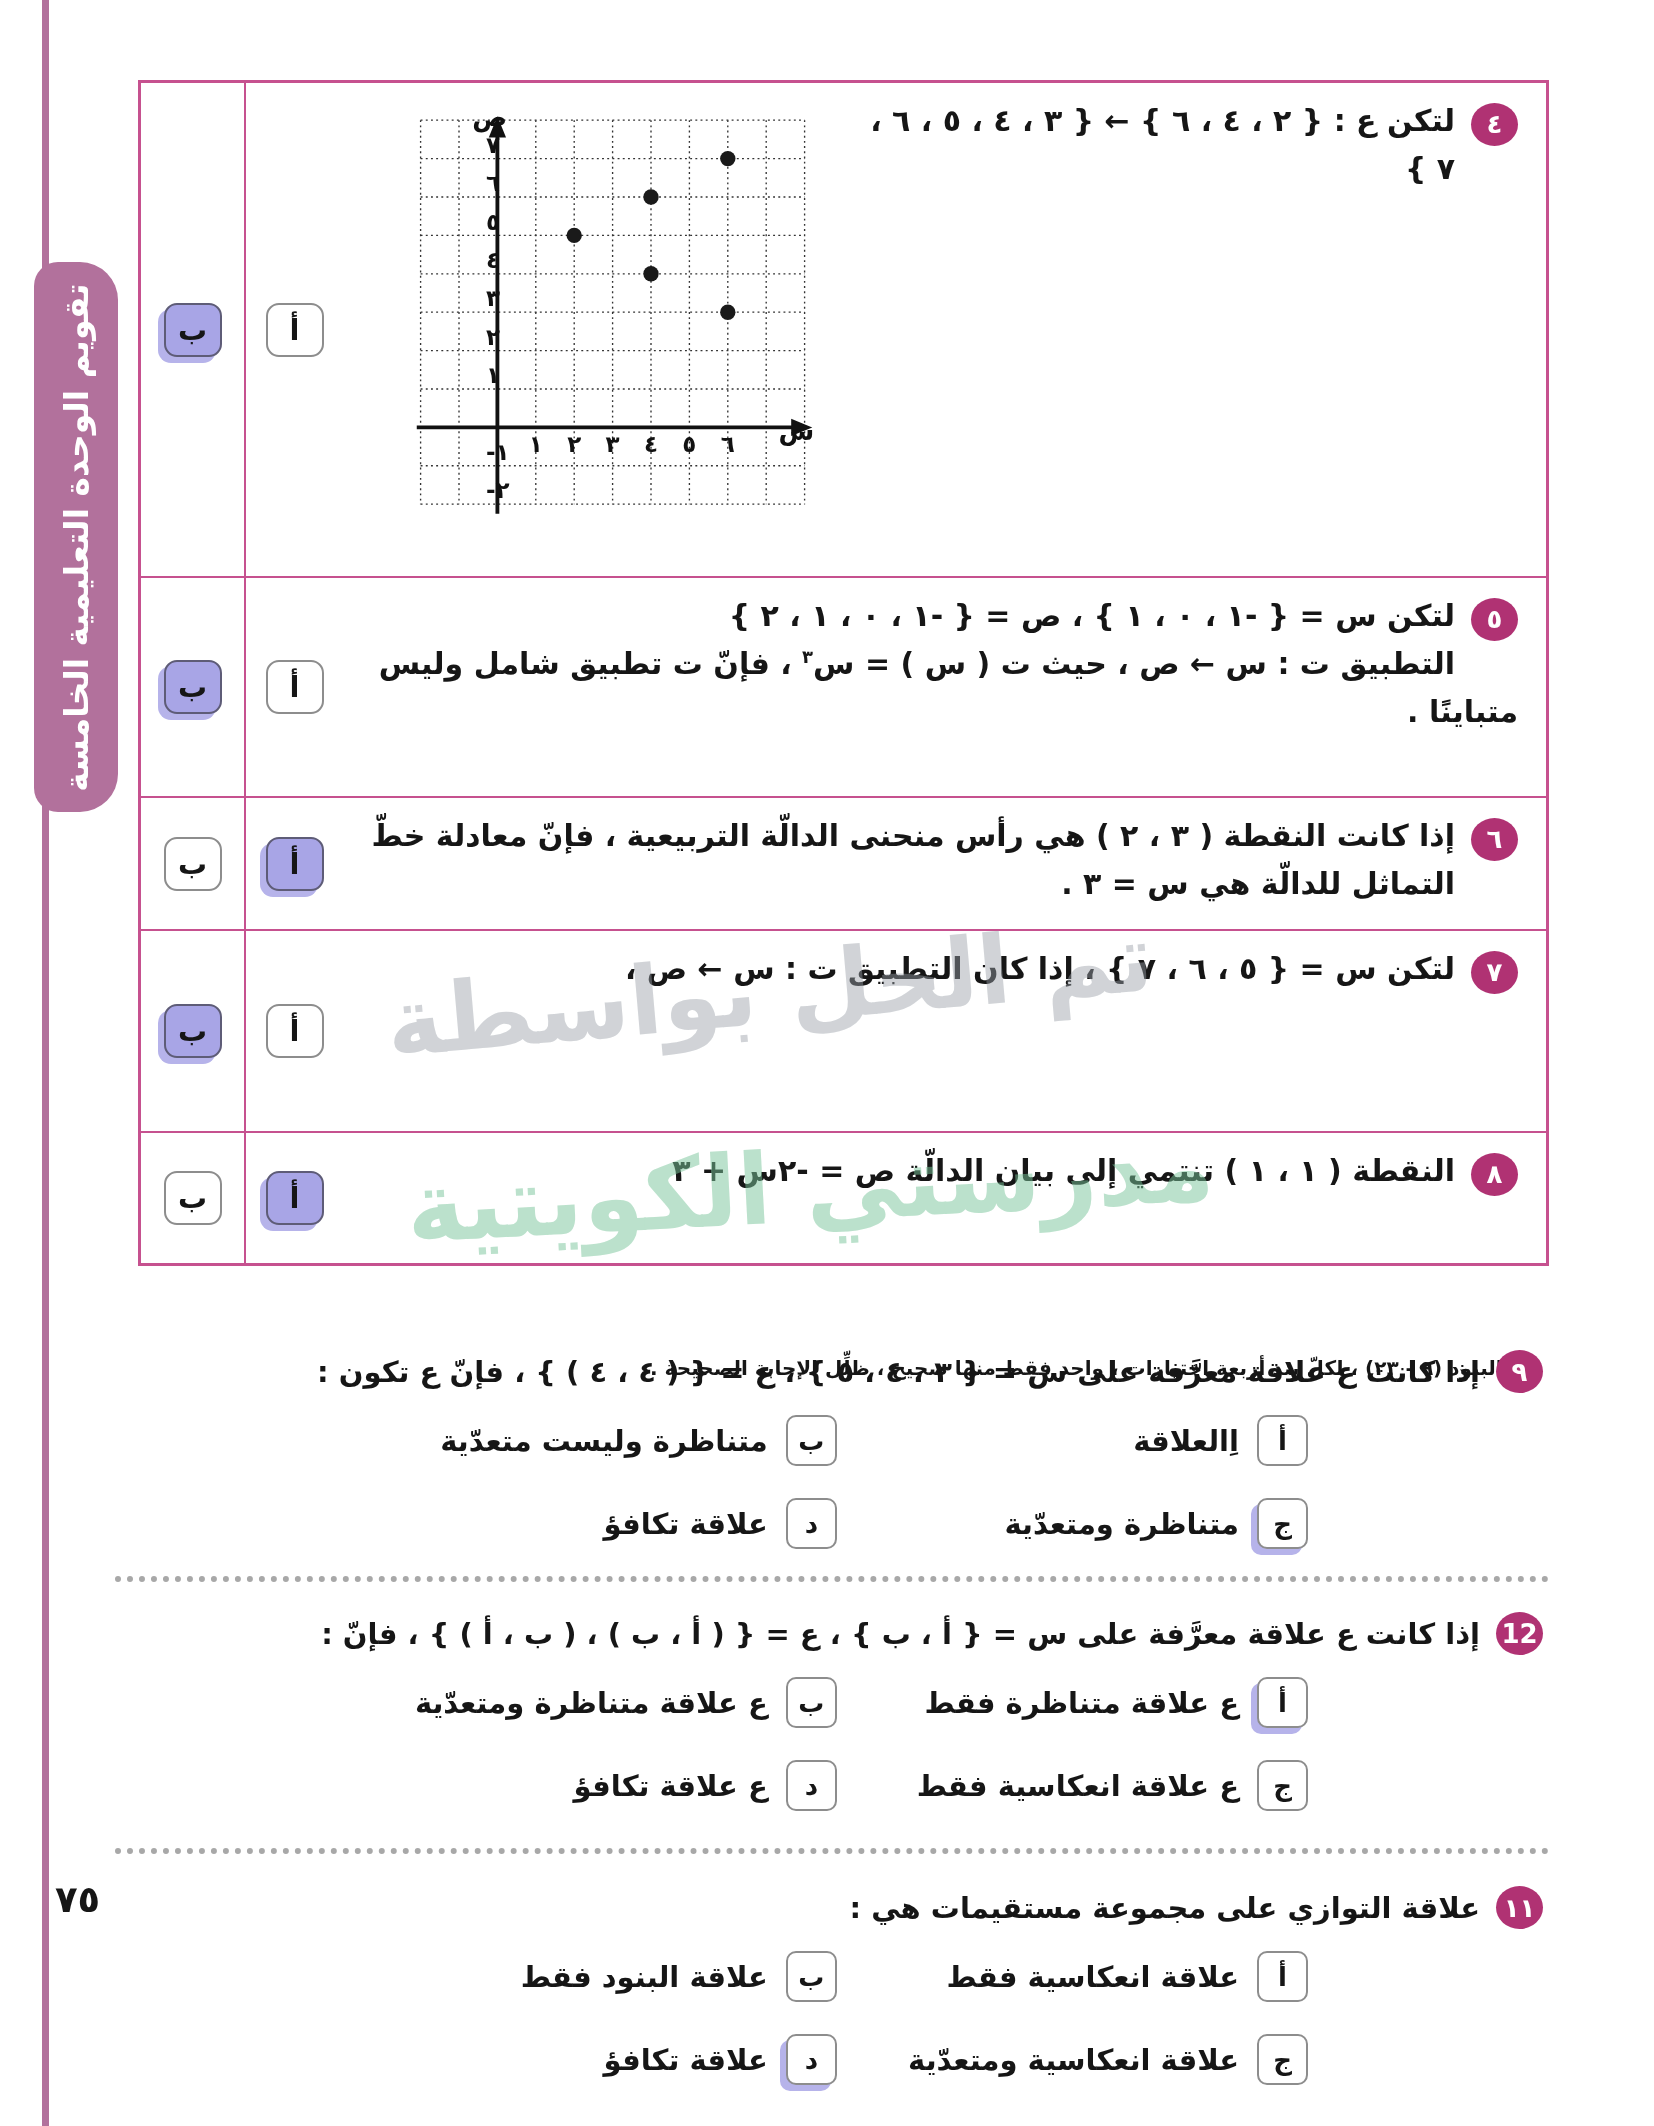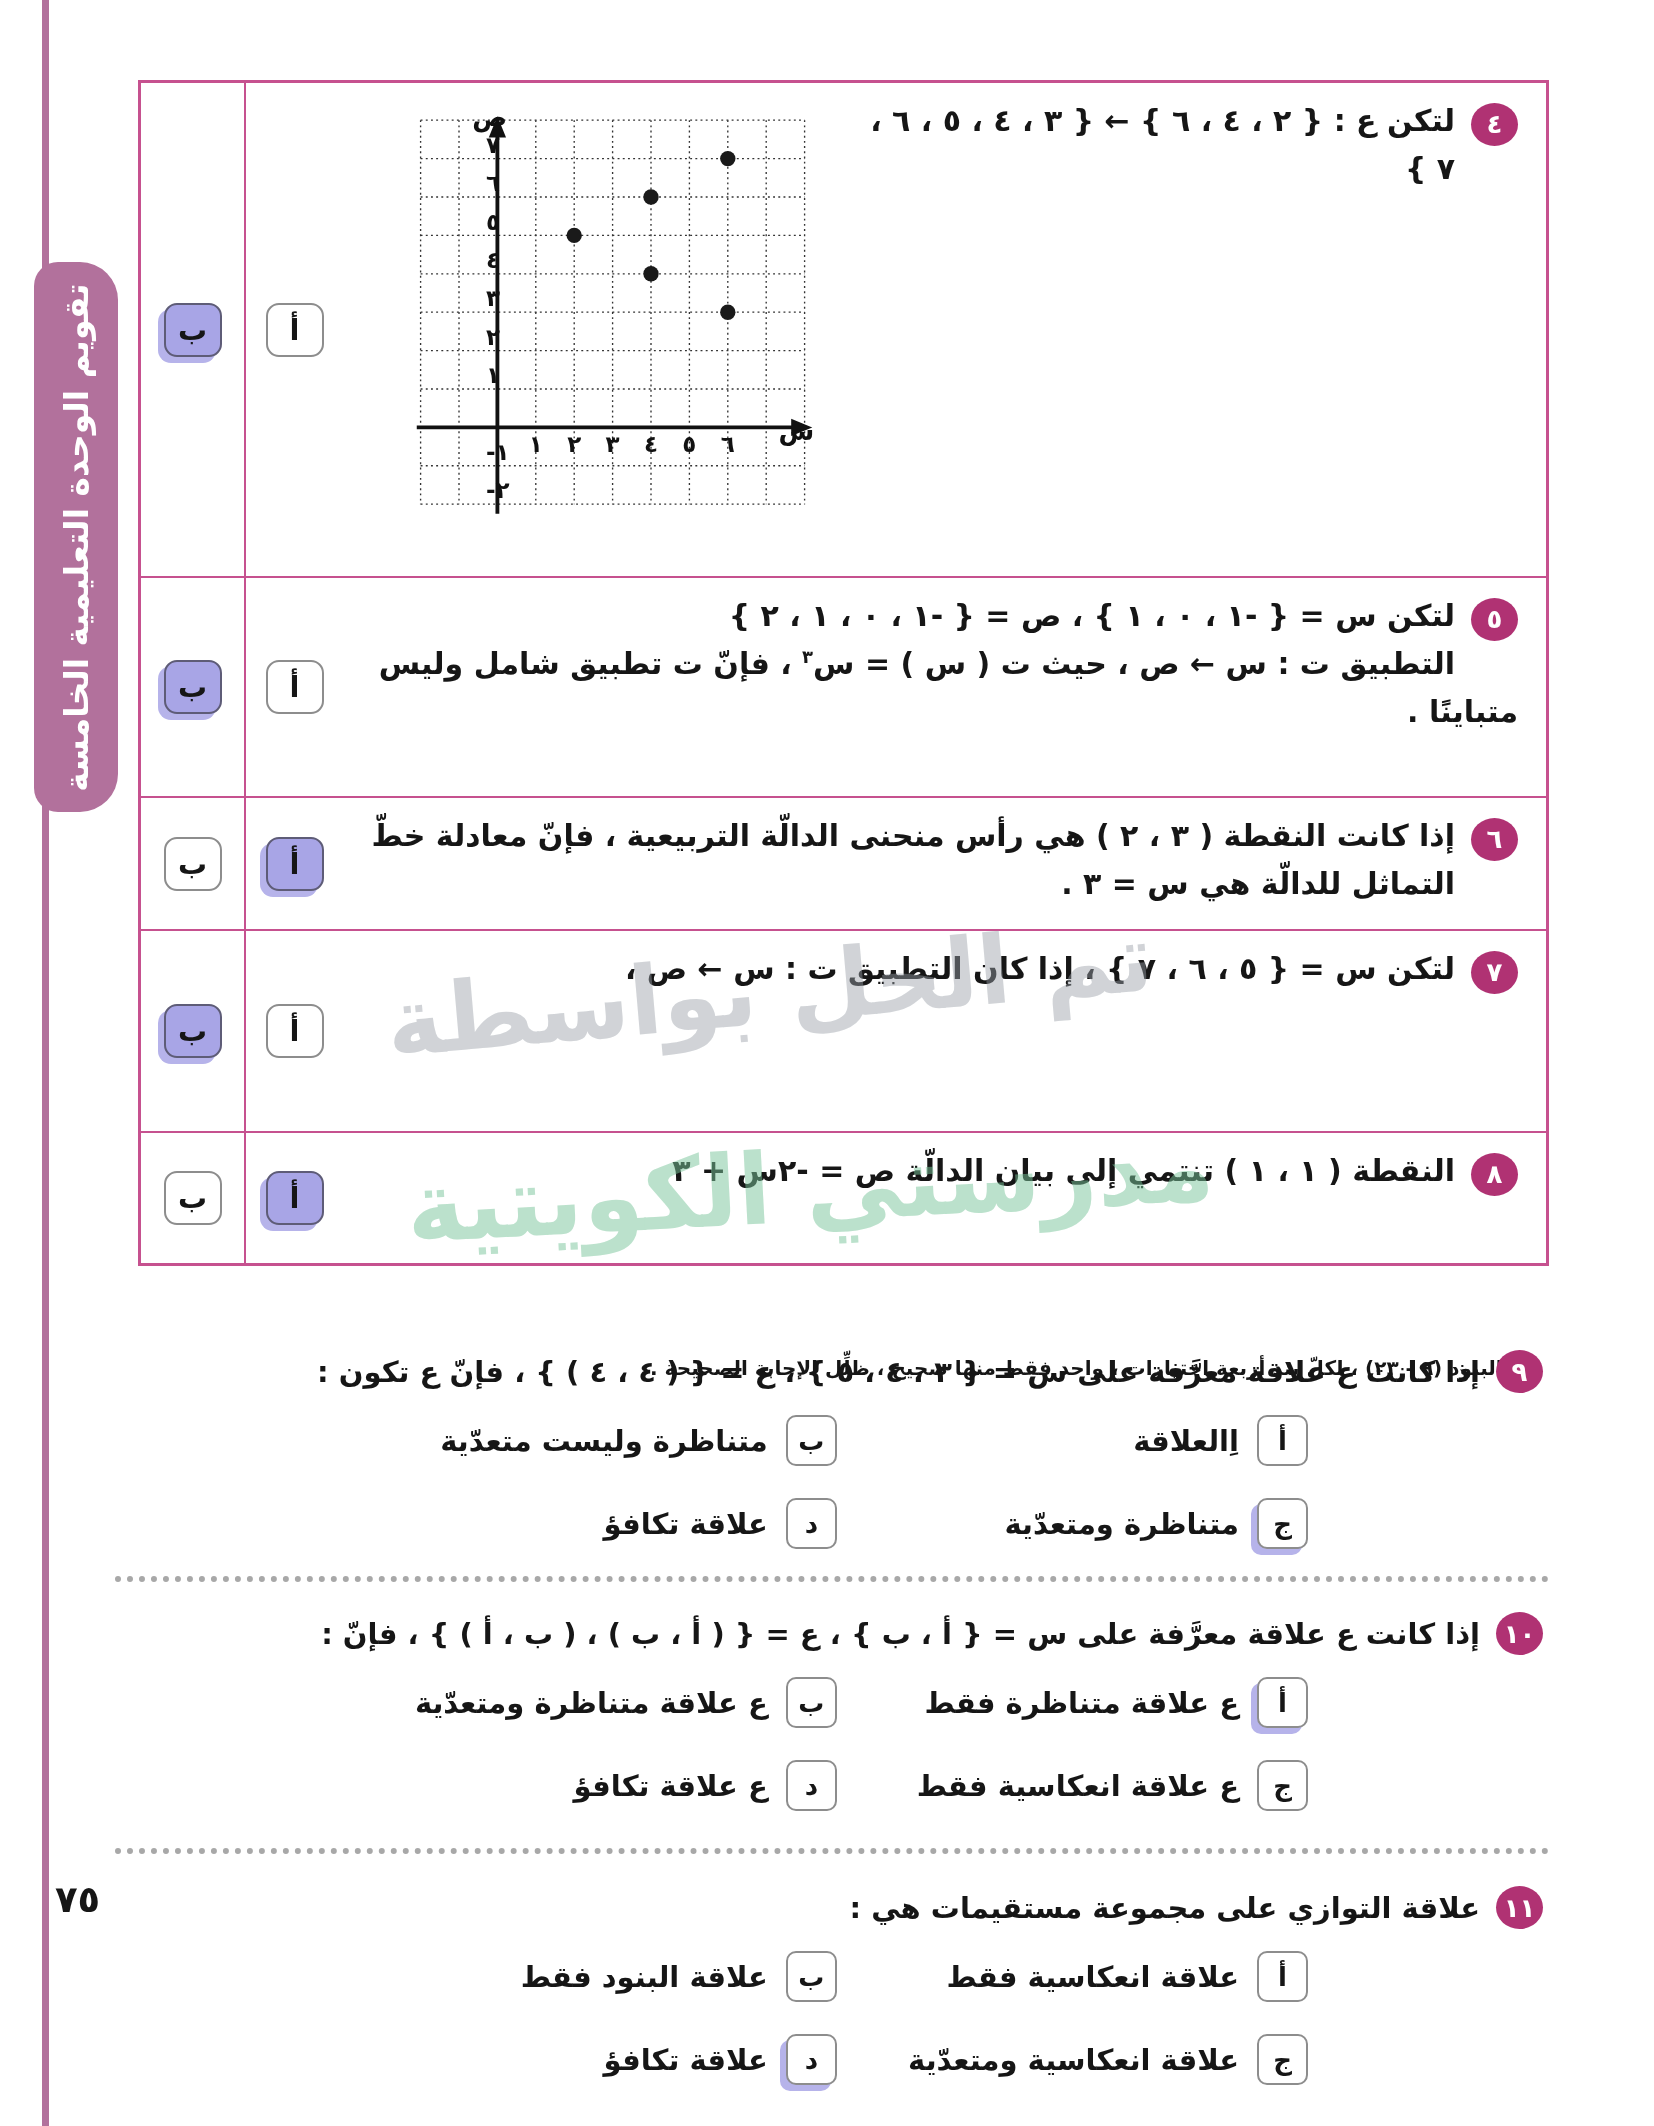--- a/index.html
+++ b/index.html
@@ -255,21 +255,21 @@
         <span class="opt-box">د</span>
         <span>علاقة تكافؤ</span>
       </div>
     </div>
   </div>
 
   <div class="dotsep sep1"></div>
 
   <div class="block mcq mcq10">
     <div class="mcq-qline">
-      <span class="badge">١٠</span>
+      <span class="badge">12</span>
       <span>إذا كانت ع علاقة معرَّفة على س = { أ ، ب } ، ع = { ( أ ، ب ) ، ( ب ، أ ) } ، فإنّ :</span>
     </div>
     <div class="options">
       <div class="opt">
         <span class="opt-box hl">أ</span>
         <span>ع علاقة متناظرة فقط</span>
       </div>
       <div class="opt">
         <span class="opt-box">ب</span>
         <span>ع علاقة متناظرة ومتعدّية</span>

